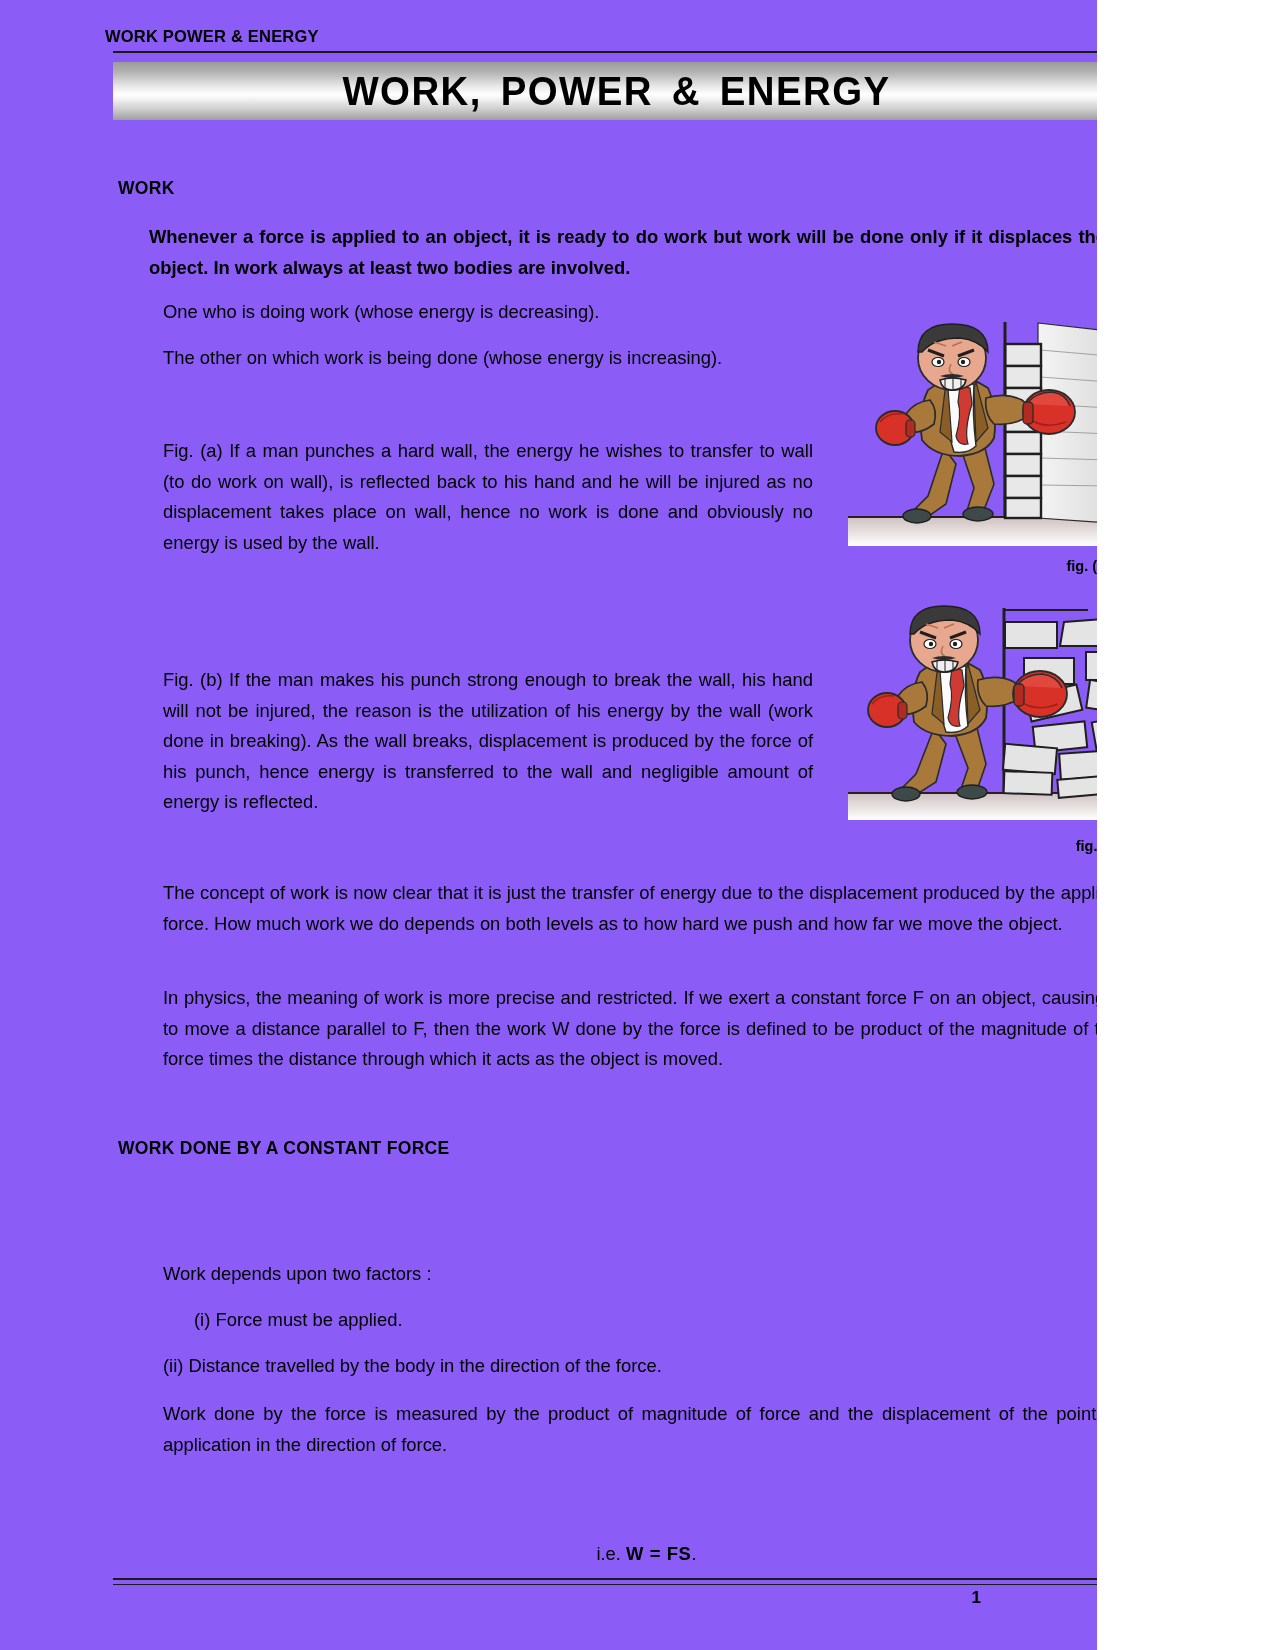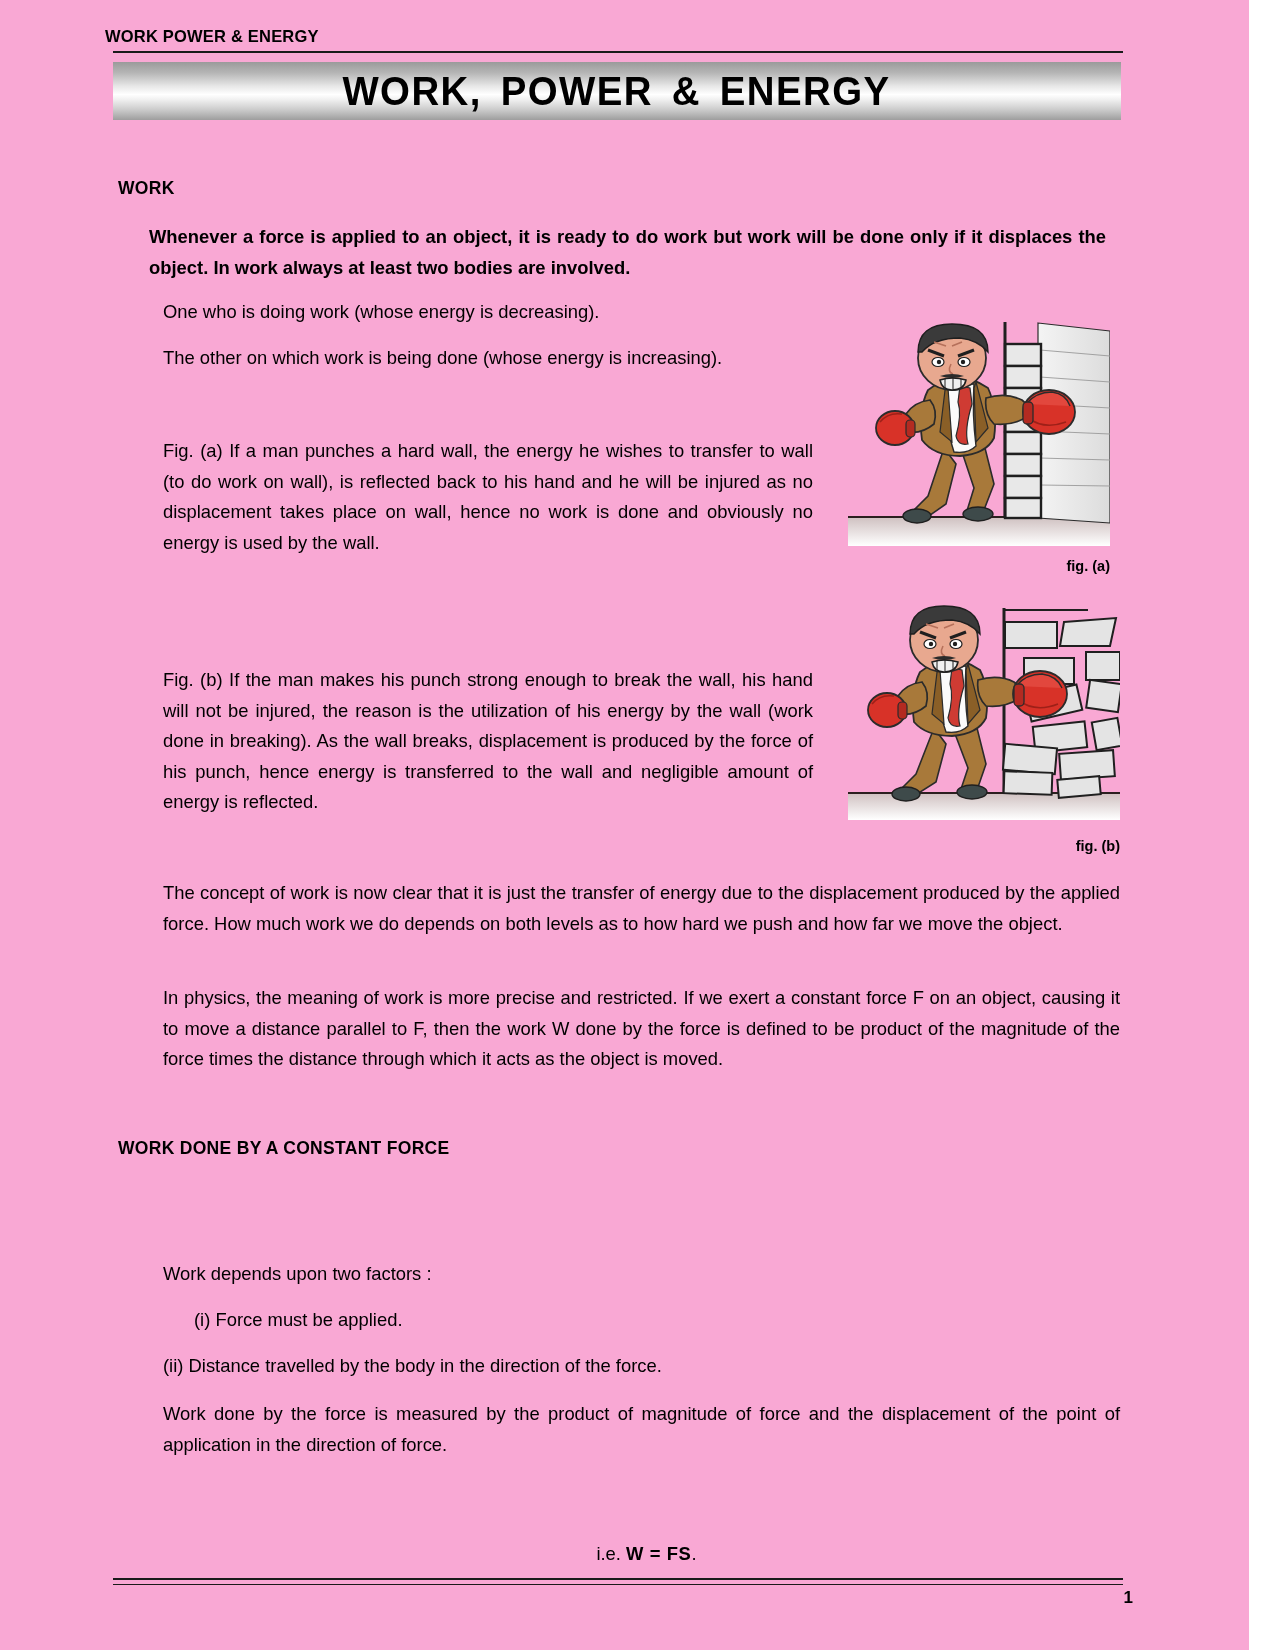--- a/index.html
+++ b/index.html
@@ -2,23 +2,23 @@
 <html><head>
 <meta charset="utf-8">
 <style>
   html, body {
     margin: 0;
     padding: 0;
     background: #ffffff;
   }
   .page {
     position: relative;
-    width: 1249px;
+    width: 1097px;
     height: 1650px;
-    background: #f9a8d4;
+    background: #8b5cf6;
     font-family: "Liberation Sans", sans-serif;
     color: #000000;
     overflow: hidden;
     box-sizing: border-box;
   }
 
   
   .running-header {
     position: absolute;
     left: 105px;

